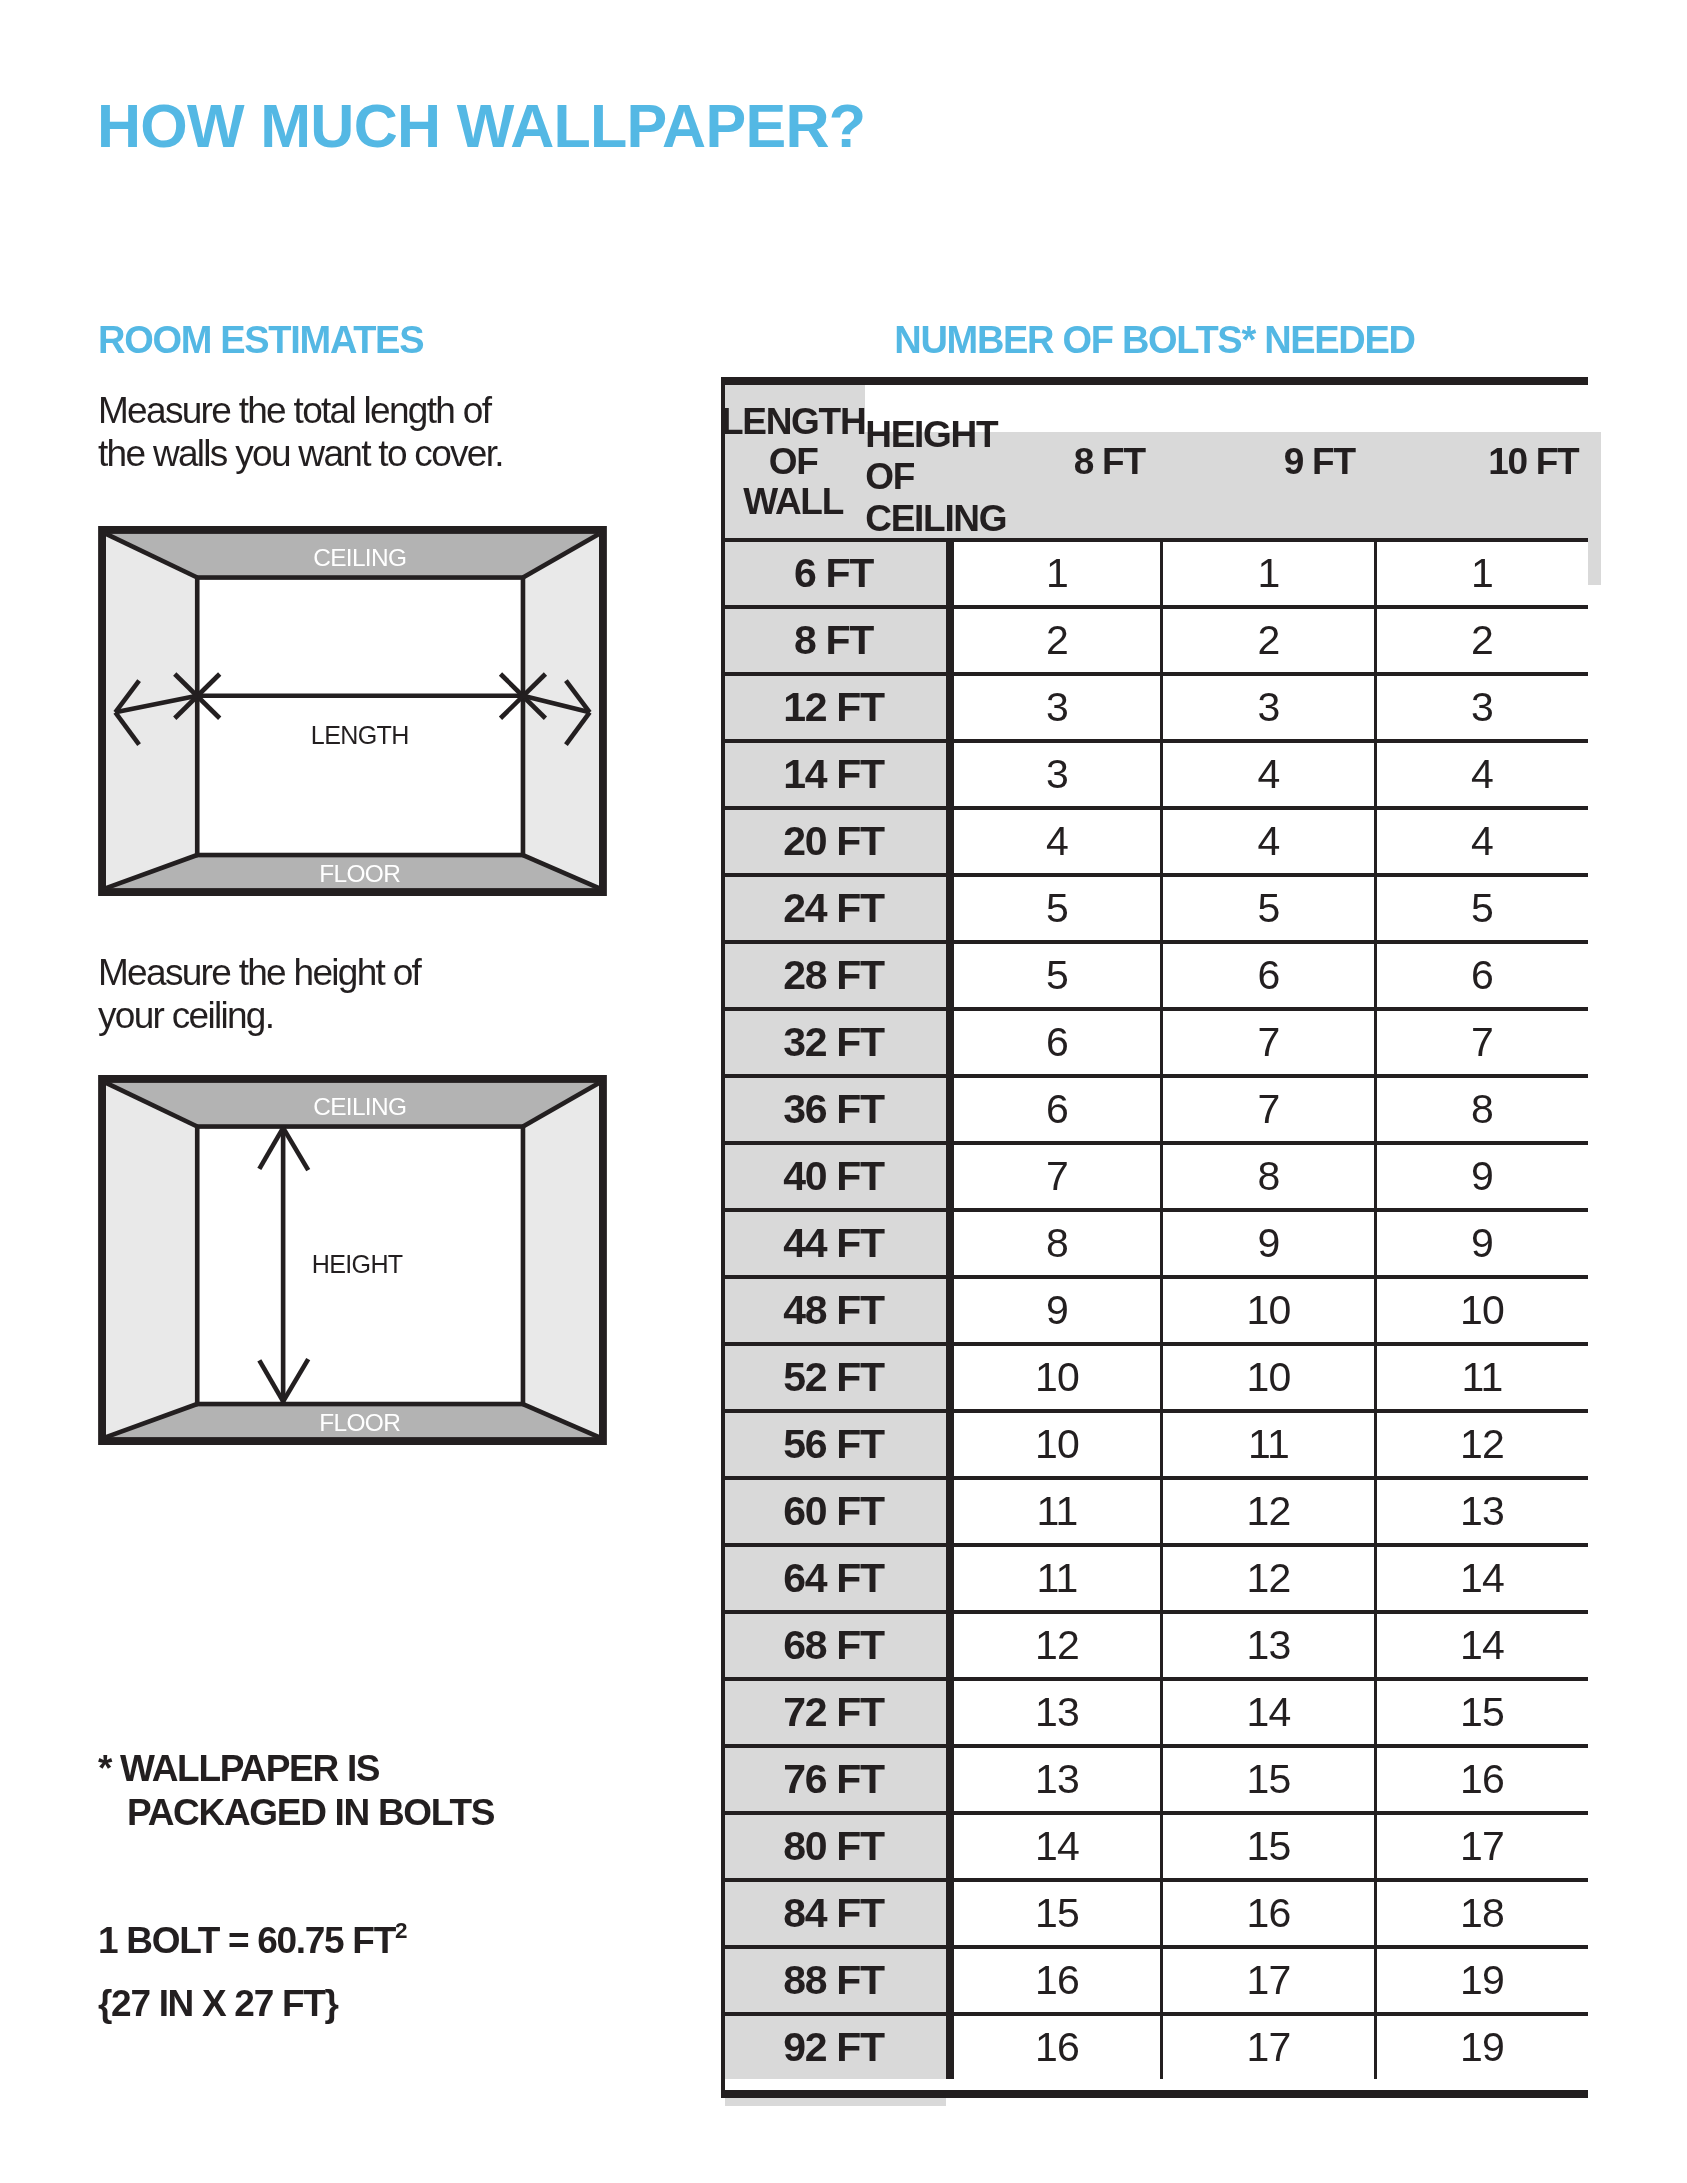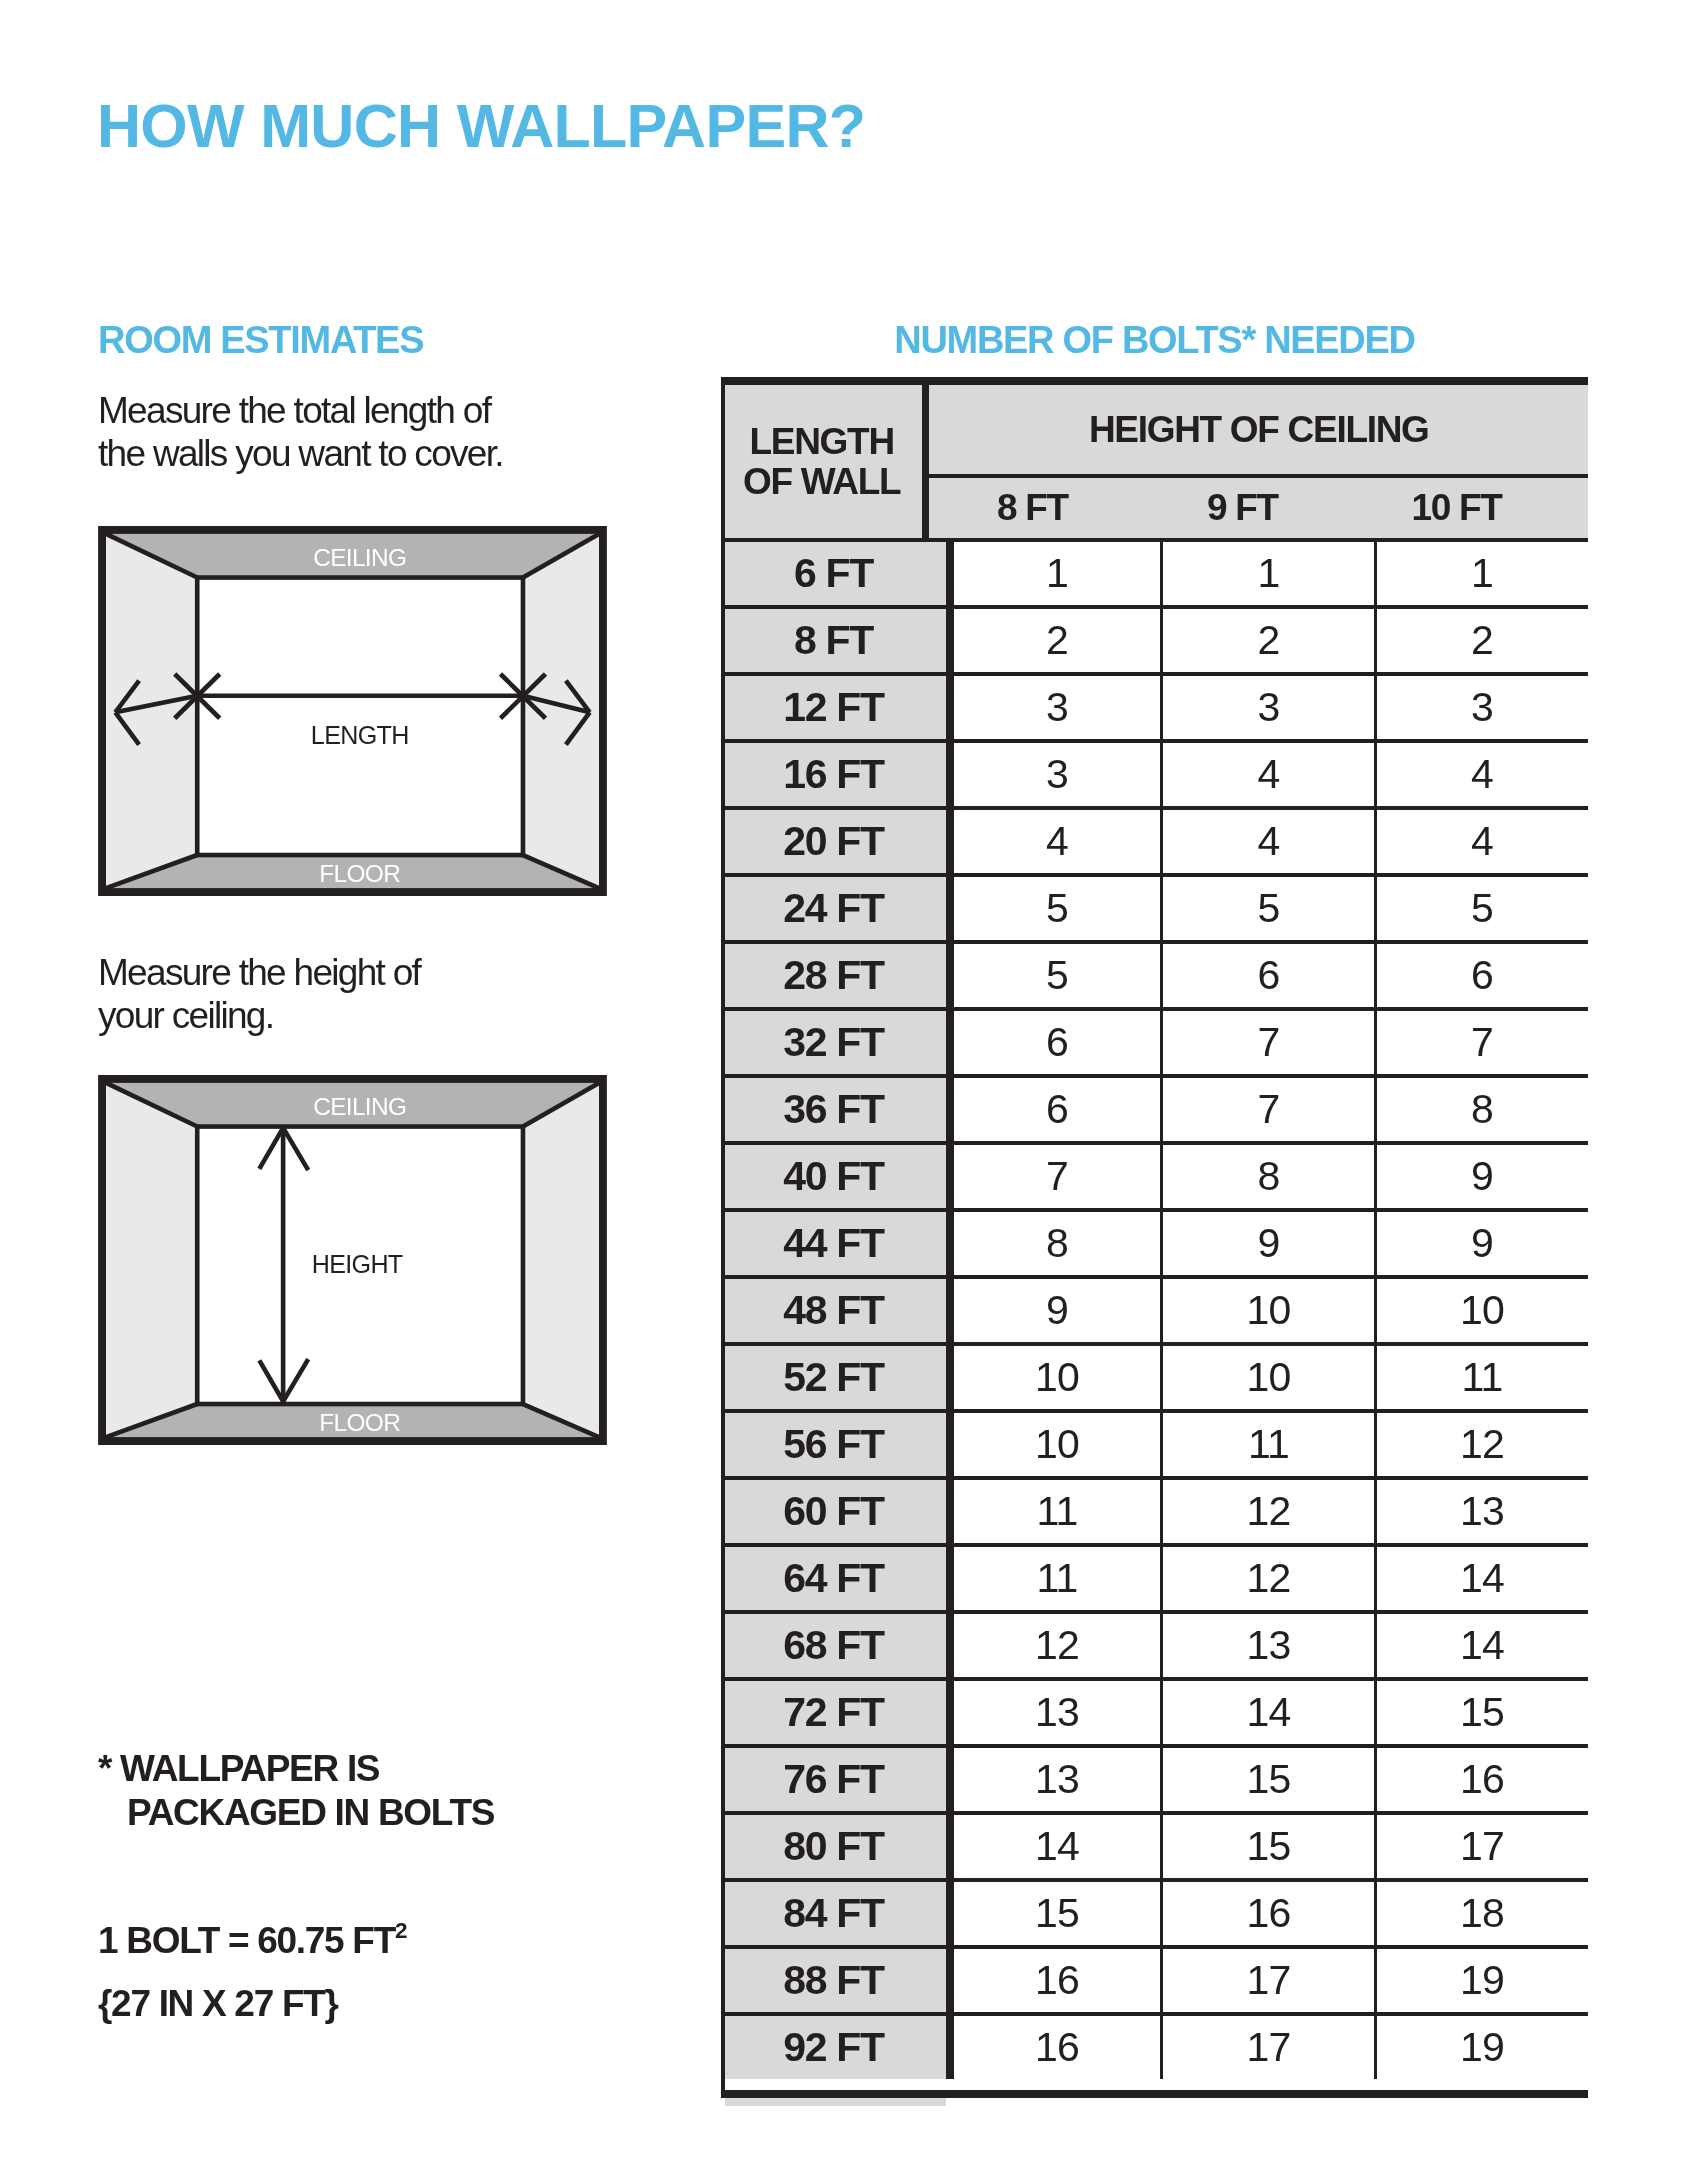--- a/index.html
+++ b/index.html
@@ -30,21 +30,21 @@
   .tbl-title{ left:721px; top:319px; width:867px; text-align:center; }
   .bar{ background:var(--ink); }
   .tbl-header{ left:721px; top:385px; width:867px; height:153px; display:flex; }
   .hdr-label-cell{
     width:225px; height:100%; background:var(--hdr-gray);
     display:flex; align-items:center; justify-content:center;
     font-size:37px; font-weight:700; letter-spacing:-1.3px; line-height:40px;
     text-align:center; white-space:pre-line;
   }
   .vdiv{ width:8px; height:100%; background:var(--ink); }
-  .hdr-right{ width:736px; height:100%; display:flex; flex-direction:column; background:var(--hdr-gray); }
+  .hdr-right{ width:736px; height:100%; display:flex; flex-direction:row; background:var(--hdr-gray);margin-top:47px; }
   .hoc-cell{ height:89px; display:flex; align-items:center; justify-content:center;
     font-size:37px; font-weight:700; letter-spacing:-1.3px; }
   .hdr-rule{ height:4px; background:var(--ink); }
   .sub-row{ height:60px; display:flex; }
   .sub-cell{ display:flex; align-items:center; justify-content:center;
     font-size:37px; font-weight:700; letter-spacing:-1.3px; }
   .sub-c1{ width:206px; } .sub-c2{ width:214px; } .sub-c3{ width:214px; }
 
   #rows{ left:721px; top:538px; width:867px; border-top:4.6px solid var(--ink); }
   .trow{ display:flex; height:67px; border-bottom:4.6px solid var(--ink); background:#fff; }
@@ -182,21 +182,21 @@
         <div class="tcell val c3">2</div>
       </div>
       <div class="trow">
         <div class="tcell label">12 FT</div>
         <div class="vdiv"></div>
         <div class="tcell val c1">3</div>
         <div class="tcell val c2">3</div>
         <div class="tcell val c3">3</div>
       </div>
       <div class="trow">
-        <div class="tcell label">16 FT</div>
+        <div class="tcell label">14 FT</div>
         <div class="vdiv"></div>
         <div class="tcell val c1">3</div>
         <div class="tcell val c2">4</div>
         <div class="tcell val c3">4</div>
       </div>
       <div class="trow">
         <div class="tcell label">20 FT</div>
         <div class="vdiv"></div>
         <div class="tcell val c1">4</div>
         <div class="tcell val c2">4</div>

